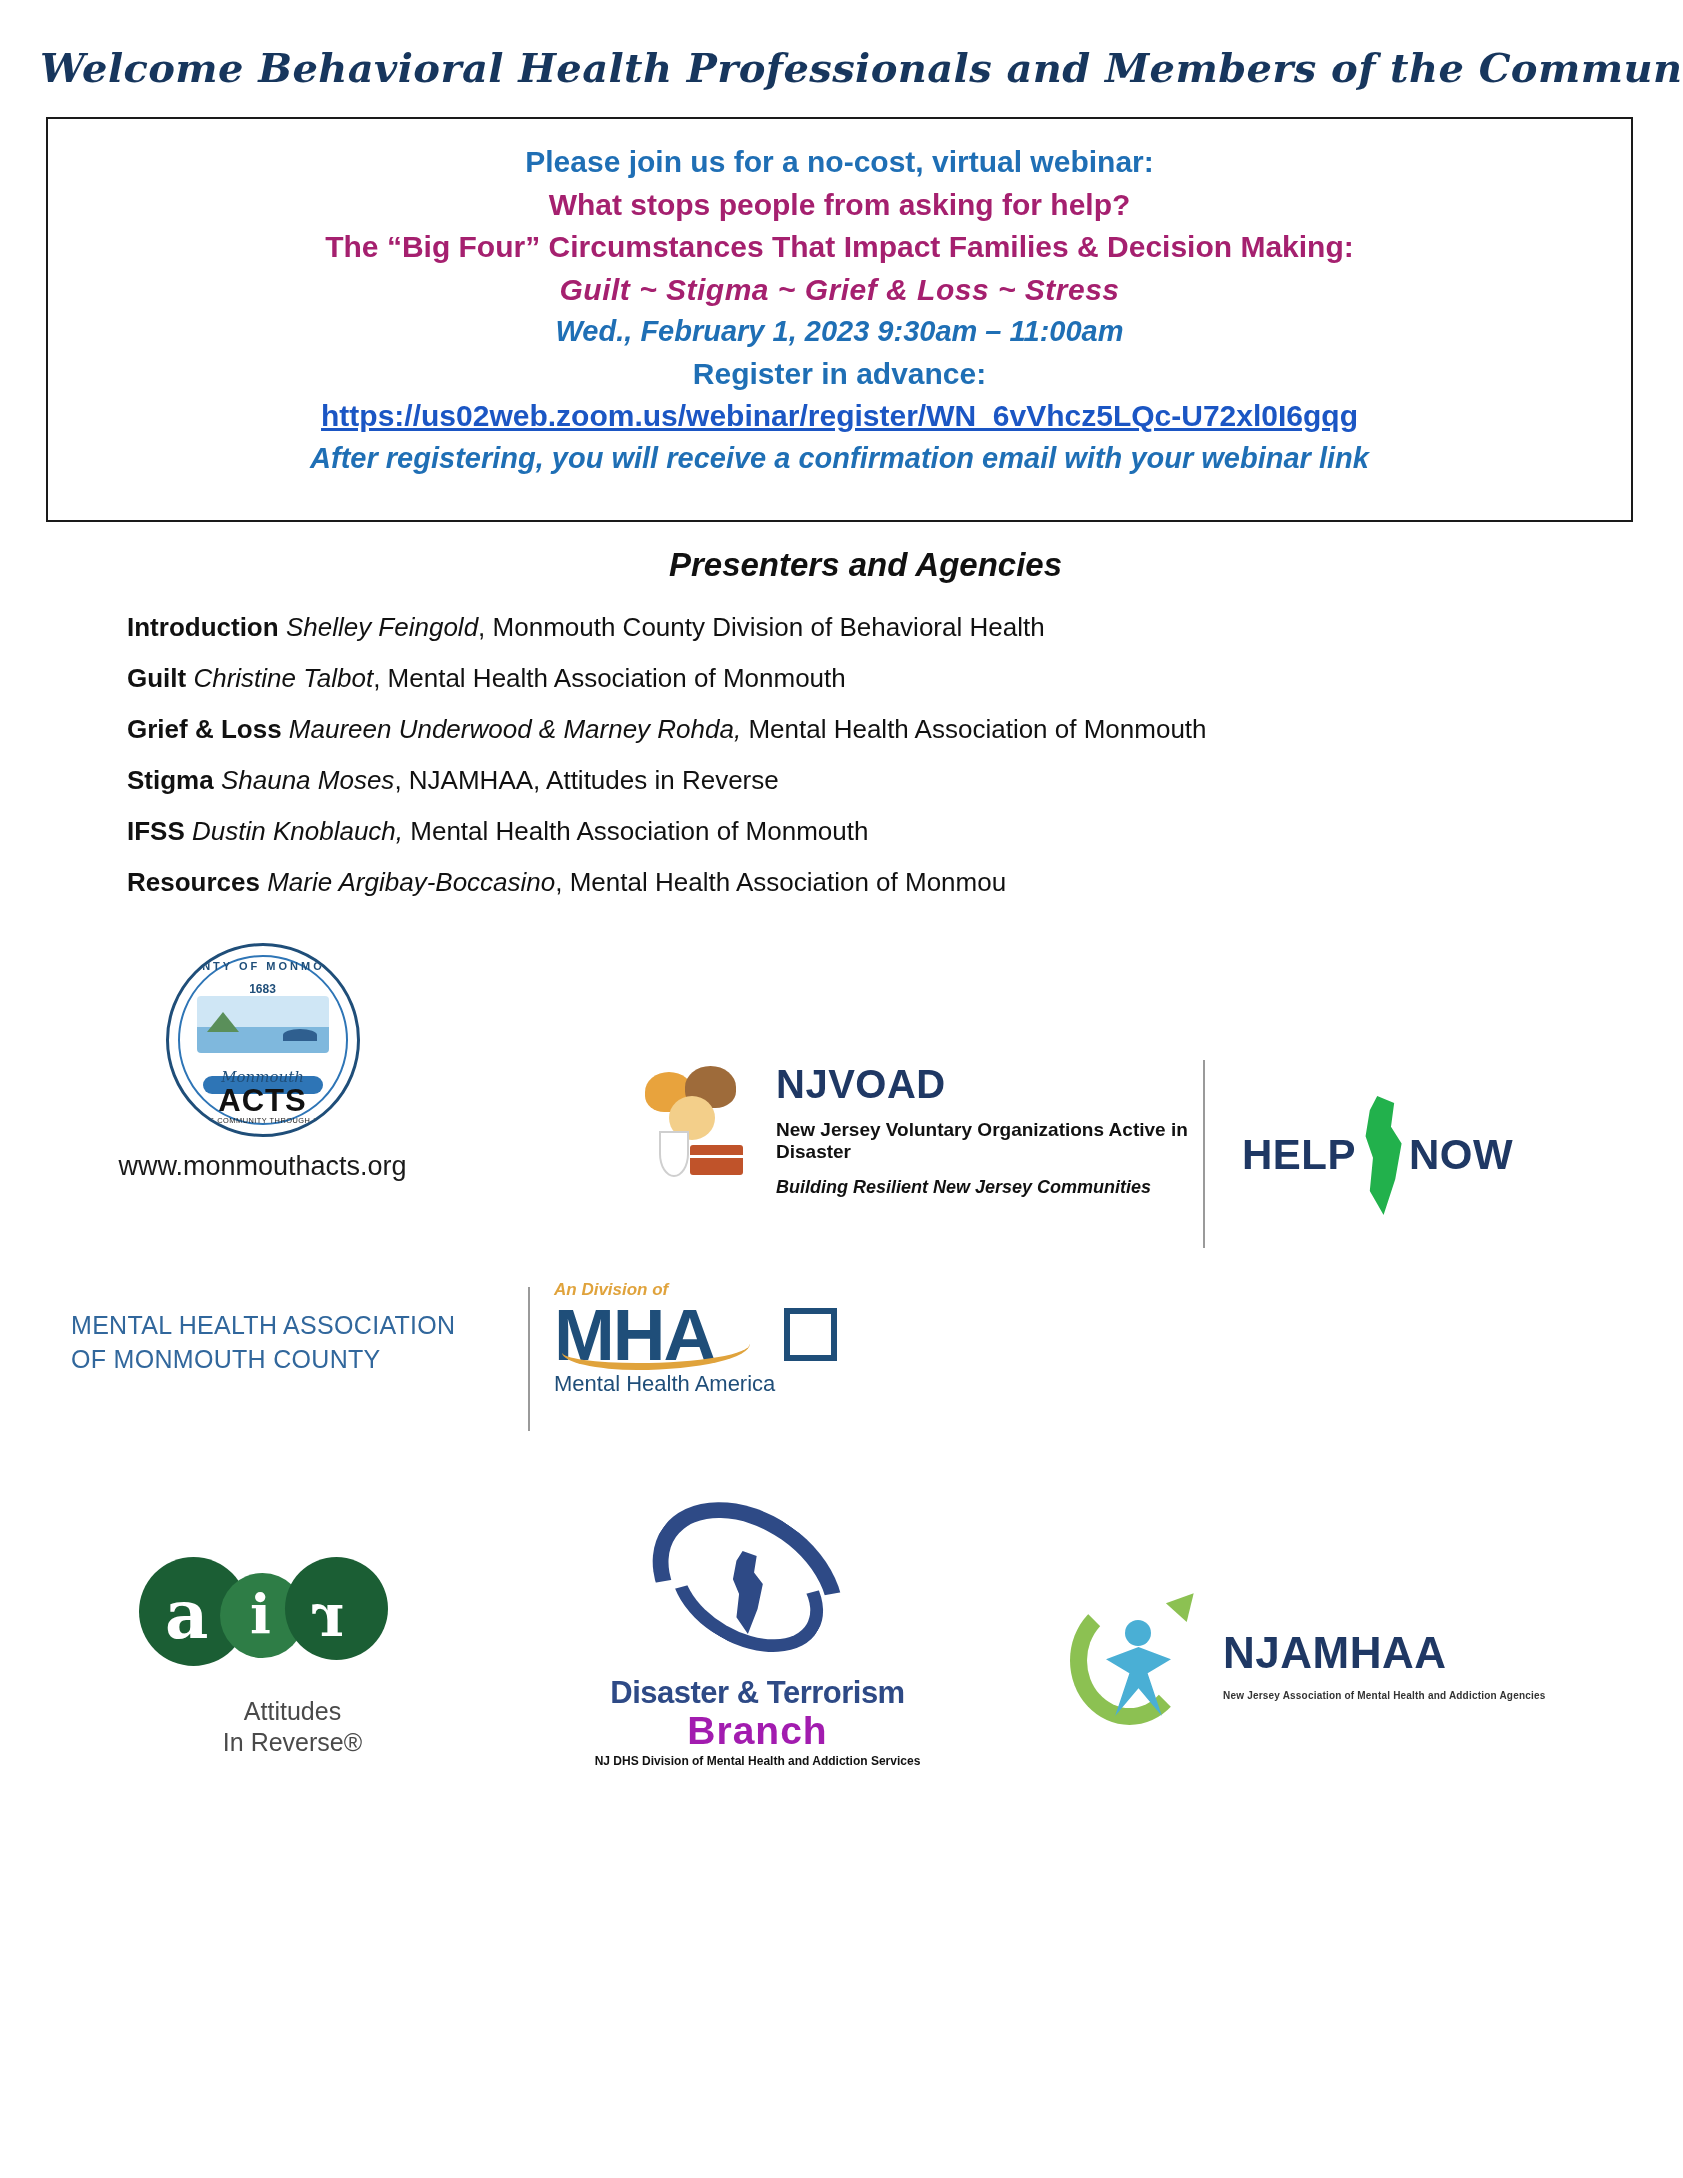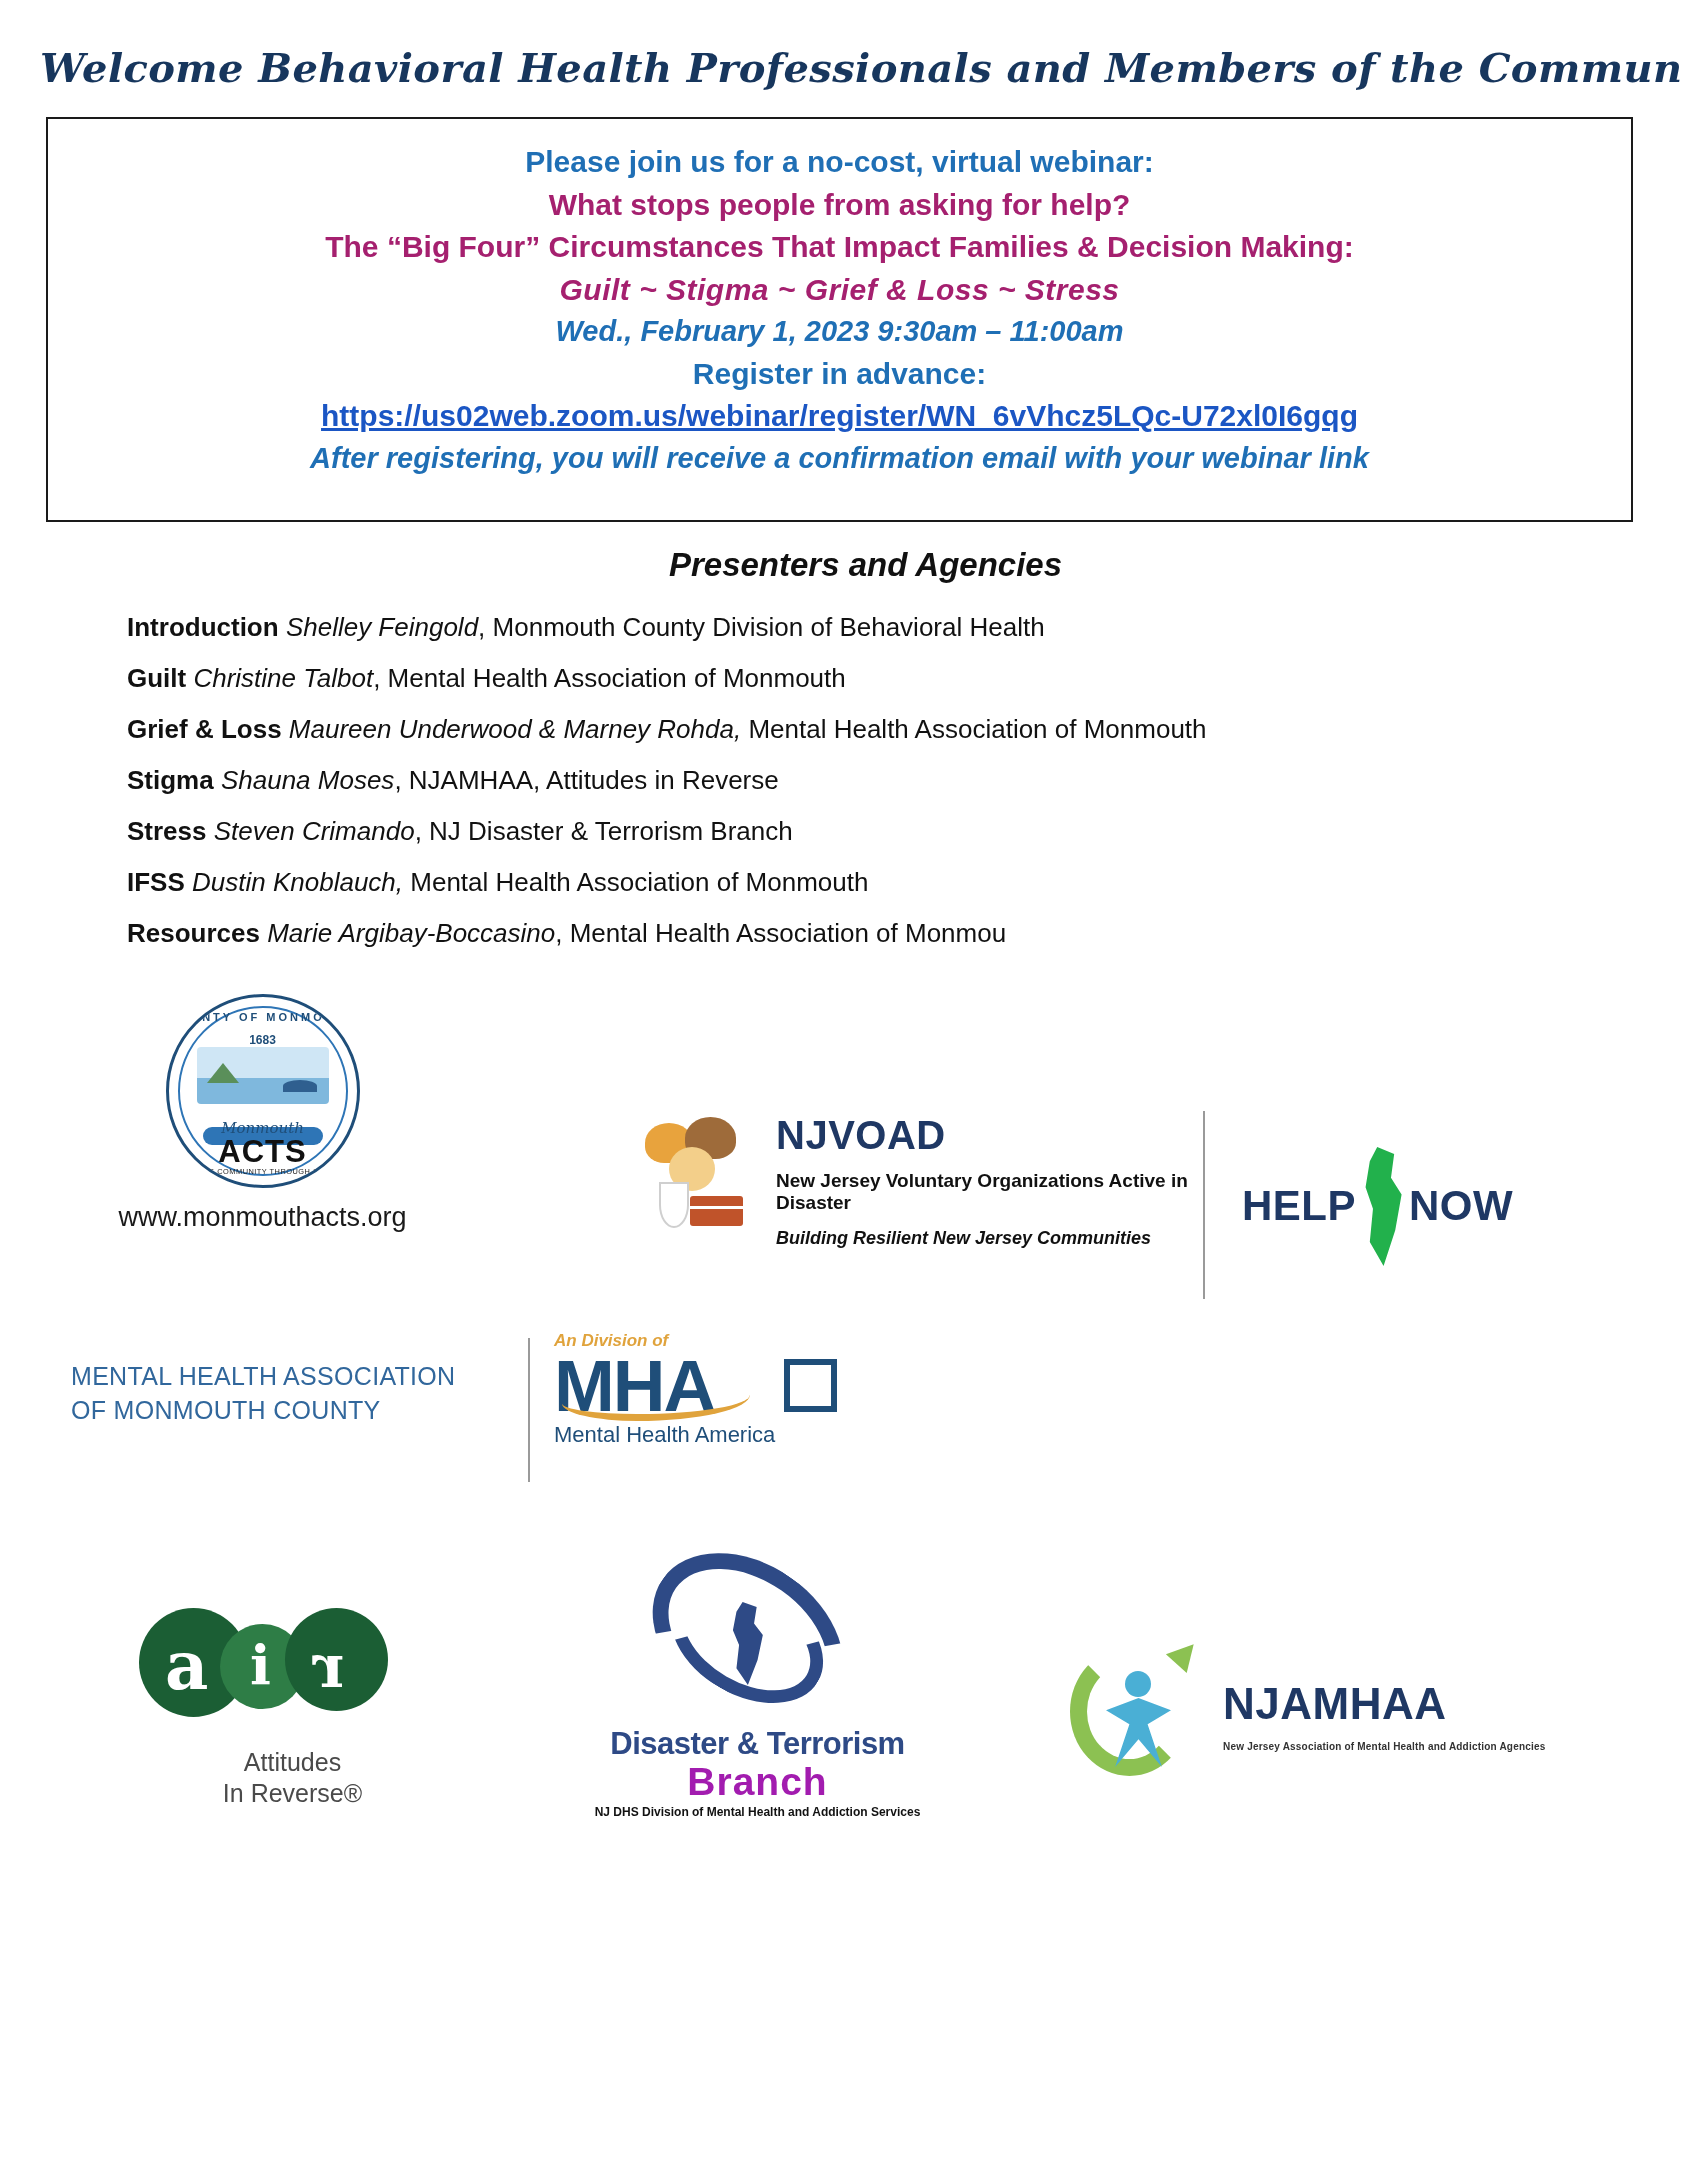--- a/index.html
+++ b/index.html
@@ -251,24 +251,20 @@
     </div>
     <div class="presenter-row">
       <span class="p-role">Grief &amp; Loss</span>
       <span class="p-name">Maureen Underwood &amp; Marney Rohda,</span><span class="p-org"> Mental Health Association of Monmouth</span>
     </div>
     <div class="presenter-row">
       <span class="p-role">Stigma</span>
       <span class="p-name">Shauna Moses</span><span class="p-org">, NJAMHAA, Attitudes in Reverse</span>
     </div>
     <div class="presenter-row">
-      <span class="p-role">Stress</span>
-      <span class="p-name">Steven Crimando</span><span class="p-org">, NJ Disaster &amp; Terrorism Branch</span>
-    </div>
-    <div class="presenter-row">
       <span class="p-role">IFSS</span>
       <span class="p-name">Dustin Knoblauch,</span><span class="p-org"> Mental Health Association of Monmouth</span>
     </div>
     <div class="presenter-row">
       <span class="p-role">Resources</span>
       <span class="p-name">Marie Argibay-Boccasino</span><span class="p-org">, Mental Health Association of Monmou</span>
     </div>
   </div>
 
   <div class="logos">

